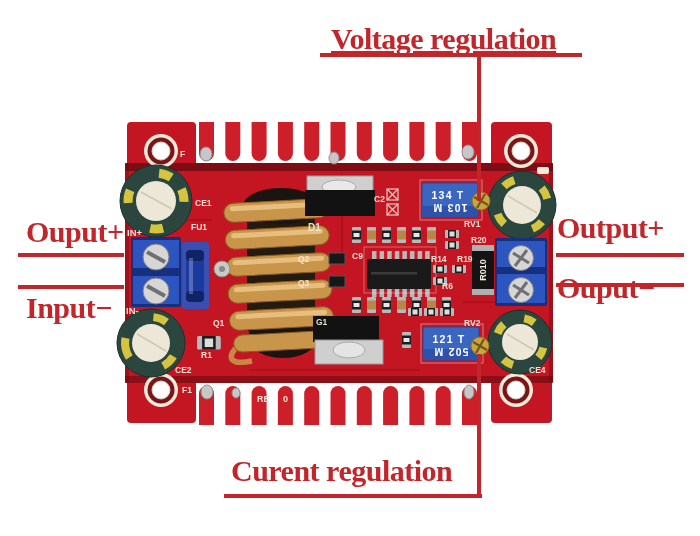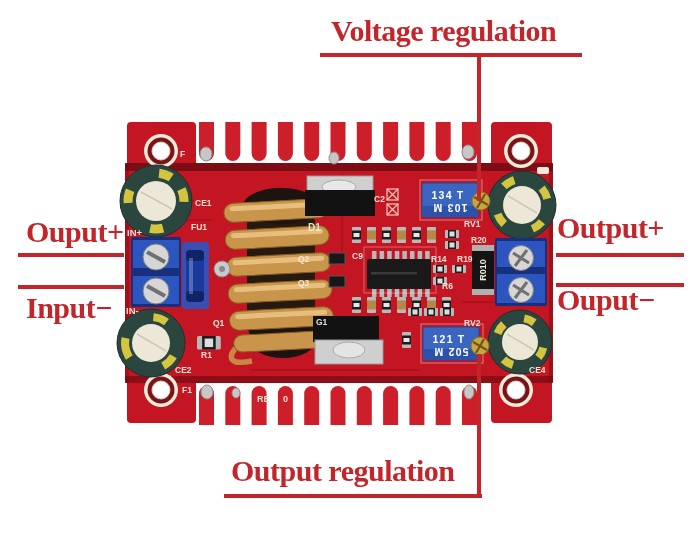--- a/index.html
+++ b/index.html
@@ -316,31 +316,31 @@
       <text x="431" y="262">R14</text>
       <text x="457" y="262">R19</text>
       <text x="442" y="289">R6</text>
       <text x="464" y="326">RV2</text>
       <text x="529" y="373">CE4</text>
       <text x="257" y="402" font-size="9">RE</text>
       <text x="283" y="402" font-size="9">0</text>
     </g>
   </svg>
 
-  <div class="ann" style="left:331px;top:16px;">Voltage regulation</div>
+  <div class="ann" style="left:331px;top:24px;text-decoration:underline;">Voltage regulation</div>
   <div class="annline" style="left:320px;top:53px;width:262px;height:4px;"></div>
   <div class="annline" style="left:477px;top:53px;width:4px;height:148px;"></div>
 
   <div class="ann" style="left:26px;top:217px;">Ouput+</div>
   <div class="annline" style="left:18px;top:253px;width:106px;height:4px;"></div>
   <div class="annline" style="left:18px;top:285px;width:106px;height:4px;"></div>
   <div class="ann" style="left:557px;top:213px;">Output+</div>
 
   <div class="ann" style="left:26px;top:293px;">Input−</div>
   <div class="annline" style="left:556px;top:253px;width:128px;height:4px;"></div>
   <div class="annline" style="left:556px;top:283px;width:128px;height:4px;"></div>
-  <div class="ann" style="left:557px;top:285px;">Ouput−</div>
+  <div class="ann" style="left:557px;top:273px;">Ouput−</div>
 
   <div class="annline" style="left:477px;top:354px;width:4px;height:144px;"></div>
-  <div class="ann" style="left:231px;top:456px;">Output regulation</div>
+  <div class="ann" style="left:231px;top:456px;">Curent regulation</div>
   <div class="annline" style="left:224px;top:494px;width:258px;height:4px;"></div>
 
 </div>
 
 </body></html>

